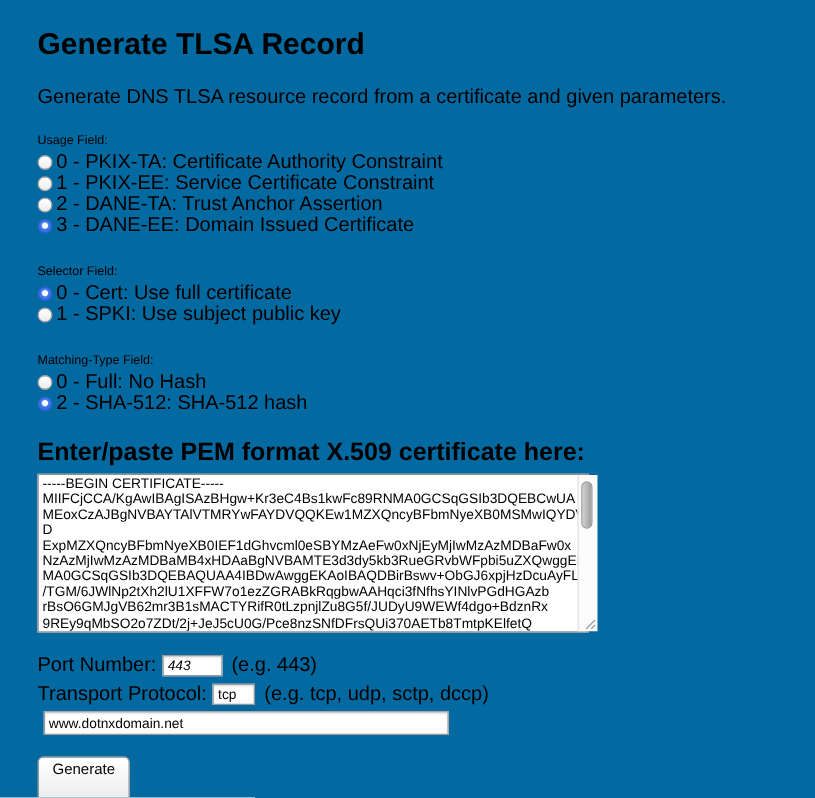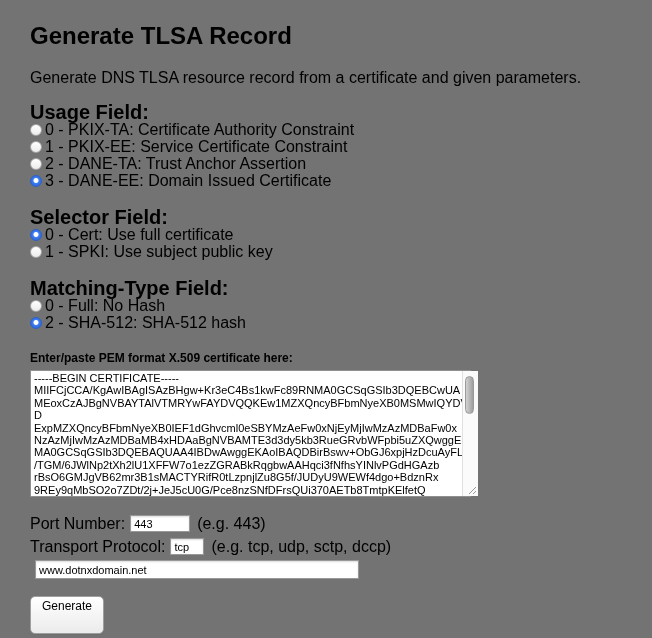--- a/index.html
+++ b/index.html
@@ -1,52 +1,52 @@
 <!DOCTYPE html>
 <html style="--accent: #3b7cf0;"><head>
 <meta charset="utf-8">
 <style>
   html,body { margin:0; padding:0; background:#ffffff; }
   body { font-family:"Liberation Sans", sans-serif; color:#000; }
   .page { position:relative; width:652px; height:638px; box-sizing:border-box;
-          padding:2px 22px 0 30px; overflow:hidden; background:#737373; }
+          padding:2px 22px 0 30px; overflow:hidden; background:#0369a1; }
 
   h1.title { font-size:24px; font-weight:bold; margin:20px 0 19px 0; letter-spacing:0; }
   p.desc { font-size:16px; margin:0 0 17px 0; }
 
   .section { margin:0 0 20px 0; }
-  .section-heading { font-size:20px; font-weight:bold; line-height:17px; }
+  .section-heading { font-size:10px; font-weight:normal; line-height:17px; }
   .radio-row { display:flex; align-items:center; height:17px; font-size:16px; }
   .radio { width:12px; height:12px; border-radius:50%; box-sizing:border-box;
            border:1px solid #a6a6a6; background:linear-gradient(#ffffff,#ececec);
            margin-right:3px; flex:0 0 auto; cursor:default; }
   .radio.checked { border:1px solid #2d62c6;
            background: radial-gradient(circle at 50% 45%, #ffffff 0 2px, var(--accent,#3b7cf0) 3px, #2d66dd 6px); }
 
-  .cert-heading { font-size:12px; font-weight:bold; margin:0 0 5px 0; }
+  .cert-heading { font-size:20px; font-weight:bold; margin:0 0 5px 0; }
   .textarea-wrap { position:relative; width:449px; height:127px; }
   textarea.cert { position:absolute; left:0; top:0; width:441px; height:127px; box-sizing:border-box;
            border:1px solid #8f8f8f; border-radius:0; margin:0;
            padding:1px 20px 1px 3px; font-family:"Liberation Sans", sans-serif;
            font-size:11px; line-height:12.4px; color:#000; background:#fff;
            resize:none; overflow:hidden; outline:none; white-space:pre; }
   .scrollbar { position:absolute; top:1px; bottom:1px; right:1px; width:15px;
            background:#fbfbfb; border-left:1px solid #e1e1e1; }
   .scroll-thumb { position:absolute; top:5px; left:2px; width:9px; height:38px;
            border-radius:4.5px; background:linear-gradient(to right,#d2d2d2,#9e9e9e);
            border:1px solid #9a9a9a; box-sizing:border-box; }
   .resize-grip { position:absolute; right:2px; bottom:2px; }
 
   .fields { margin-top:17px; }
   .field-row { display:flex; align-items:center; font-size:16px; margin-bottom:4px; height:19px; }
   input.small { font-family:"Liberation Sans", sans-serif; font-size:11px; color:#000;
            border:1px solid #989898; border-radius:0; background:#fff;
            box-shadow: inset 0 1px 2px rgba(0,0,0,0.14);
            padding:1px 3px; margin:0 5px 0 5px; outline:none; box-sizing:border-box; height:17px; }
-  input.port-w { width:60px; }
+  input.port-w { width:48px;font-style:italic; }
   input.proto-w { width:34px; }
   input.domain-w { width:324px; height:19px; }
   .hint { margin-left:2px; }
 
   button.generate { margin-top:13px; font-family:"Liberation Sans", sans-serif; font-size:12px;
            color:#000; padding:2px 11px 20px 11px; border:1px solid #9f9f9f; border-radius:5px;
            background:linear-gradient(#ffffff,#ebebeb); box-shadow:0 1px 0 rgba(0,0,0,0.05);
            cursor:default; }
 </style>
 </head>

